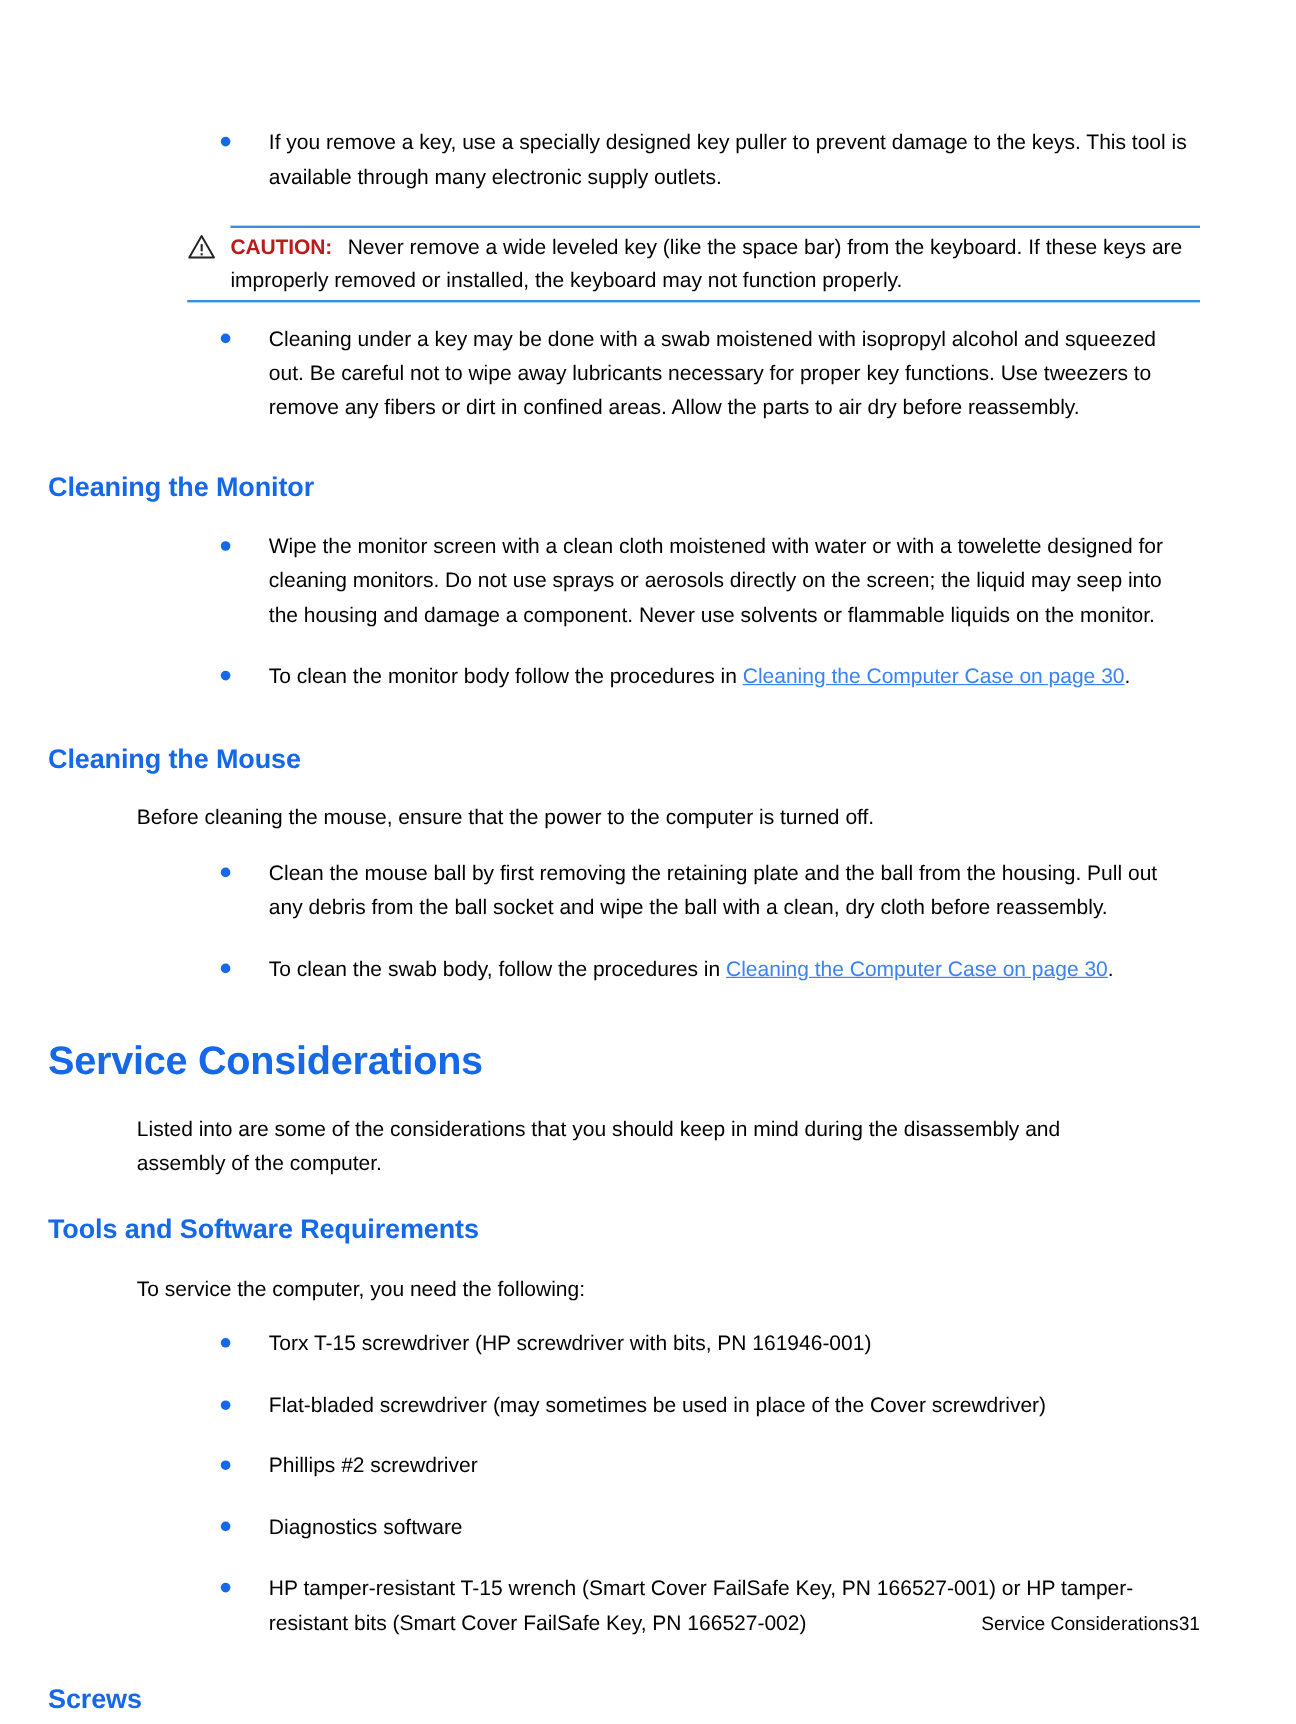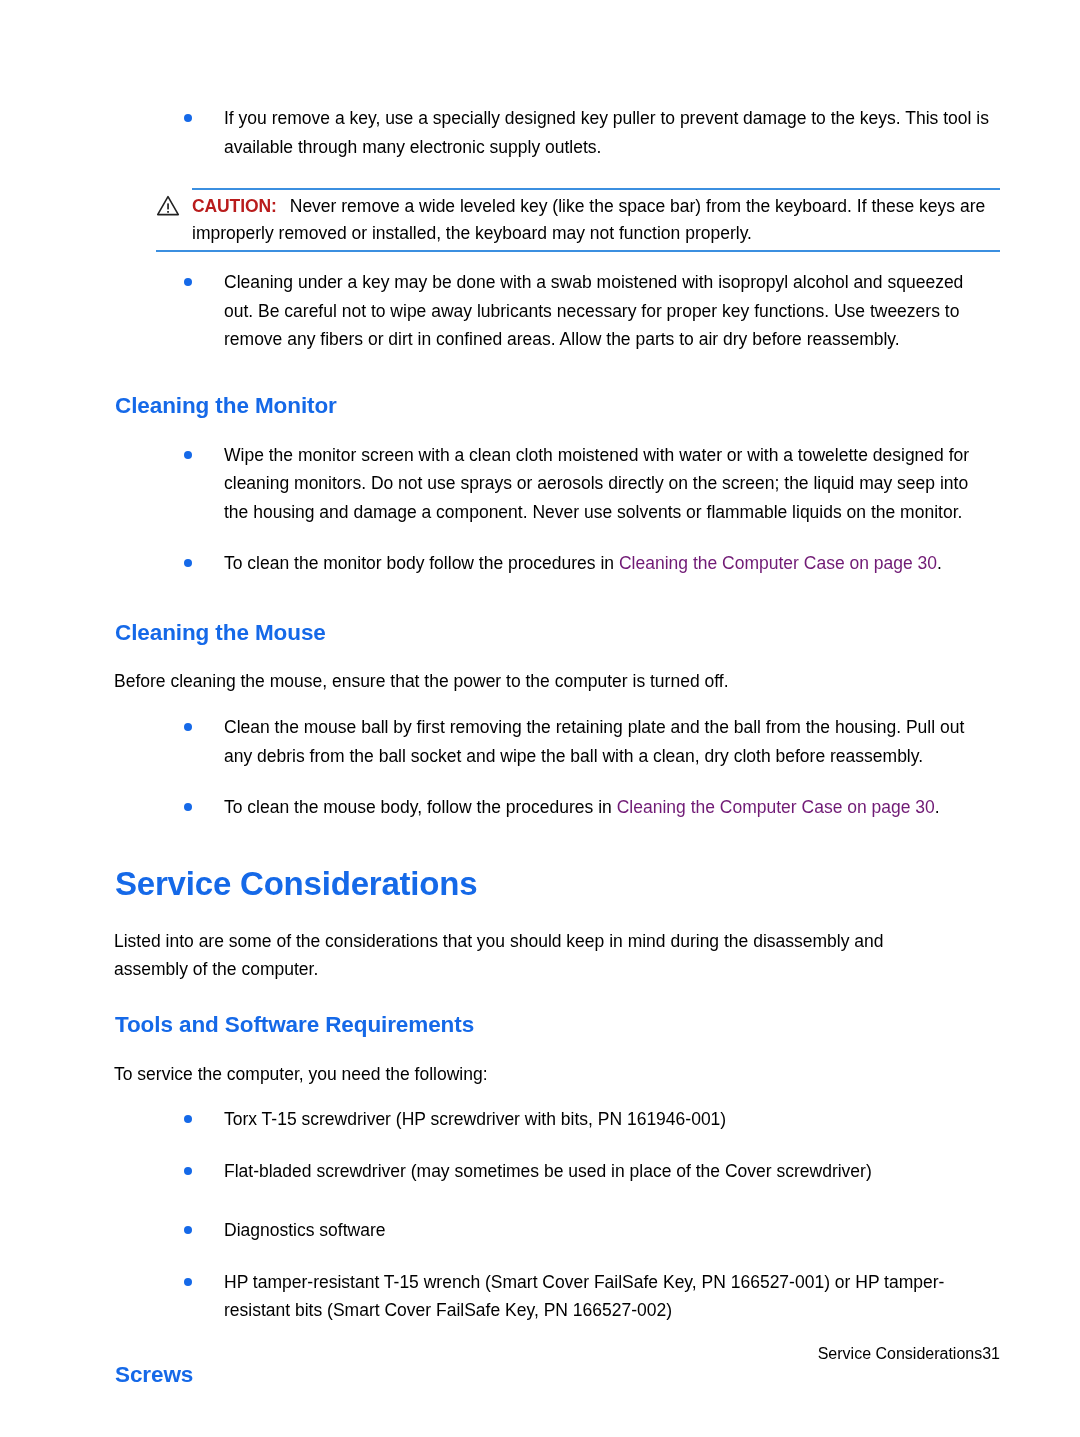--- a/index.html
+++ b/index.html
@@ -66,21 +66,21 @@
   }
   h2.doc-h2 {
     margin: 0;
     padding: 0;
     color: #1569e8;
     font-size: 22.5px;
     font-weight: bold;
     line-height: 30px;
     letter-spacing: -0.1px;
   }
-  .h-wrap { margin-left: 115px; }
+  .h-wrap { margin-left: 40px; }
 
   
   .caution {
     position: relative;
     margin-left: 156px;
     width: 844px;
   }
   .caution .rule-top,
   .caution .rule-bottom {
     height: 2px;
@@ -107,21 +107,22 @@
   .caution .clabel {
     color: #b91c1c;
     font-weight: bold;
     letter-spacing: -0.1px;
   }
   .caution .cspace { display: inline-block; width: 13px; }
 
   
   a.doclink,
   .doclink {
-    color: #701a75;
+    color: #3b82f6;
+    text-decoration: underline;
   }
 
   
   .footer {
     position: absolute;
     left: 0;
     top: 1345px;
     width: 1000px;
     text-align: right;
     font-size: 16px;
@@ -190,21 +191,21 @@
 
   <div style="height:18px"></div>
   <div class="bullet-row">
     <span class="dot"></span>
     <div class="bullet-text">Clean the mouse ball by first removing the retaining plate and the ball from the housing. Pull out any debris from the ball socket and wipe the ball with a clean, dry cloth before reassembly.</div>
   </div>
 
   <div style="height:10px"></div>
   <div class="bullet-row">
     <span class="dot"></span>
-    <div class="bullet-text"><span>To clean the mouse body, follow the procedures in </span><span class="doclink">Cleaning the Computer Case on page 30</span><span>.</span></div>
+    <div class="bullet-text"><span>To clean the swab body, follow the procedures in </span><span class="doclink">Cleaning the Computer Case on page 30</span><span>.</span></div>
   </div>
 
   <div style="height:29px"></div>
   <div class="h-wrap">
     <h1 class="doc-h1">Service Considerations</h1>
   </div>
 
   <div style="height:23px"></div>
   <div class="para">Listed into are some of the considerations that you should keep in mind during the disassembly and assembly of the computer.</div>
 
@@ -220,20 +221,24 @@
   <div class="bullet-row">
     <span class="dot"></span>
     <div class="bullet-text">Torx T-15 screwdriver (HP screwdriver with bits, PN 161946-001)</div>
   </div>
   <div style="height:10px"></div>
   <div class="bullet-row">
     <span class="dot"></span>
     <div class="bullet-text">Flat-bladed screwdriver (may sometimes be used in place of the Cover screwdriver)</div>
   </div>
   <div style="height:9px"></div>
+  <div class="bullet-row">
+    <span class="dot"></span>
+    <div class="bullet-text">Phillips #2 screwdriver</div>
+  </div>
   <div style="height:9px"></div>
   <div class="bullet-row">
     <span class="dot"></span>
     <div class="bullet-text">Diagnostics software</div>
   </div>
   <div style="height:10px"></div>
   <div class="bullet-row">
     <span class="dot"></span>
     <div class="bullet-text">HP tamper-resistant T-15 wrench (Smart Cover FailSafe Key, PN 166527-001) or HP tamper-resistant bits (Smart Cover FailSafe Key, PN 166527-002)</div>
   </div>

